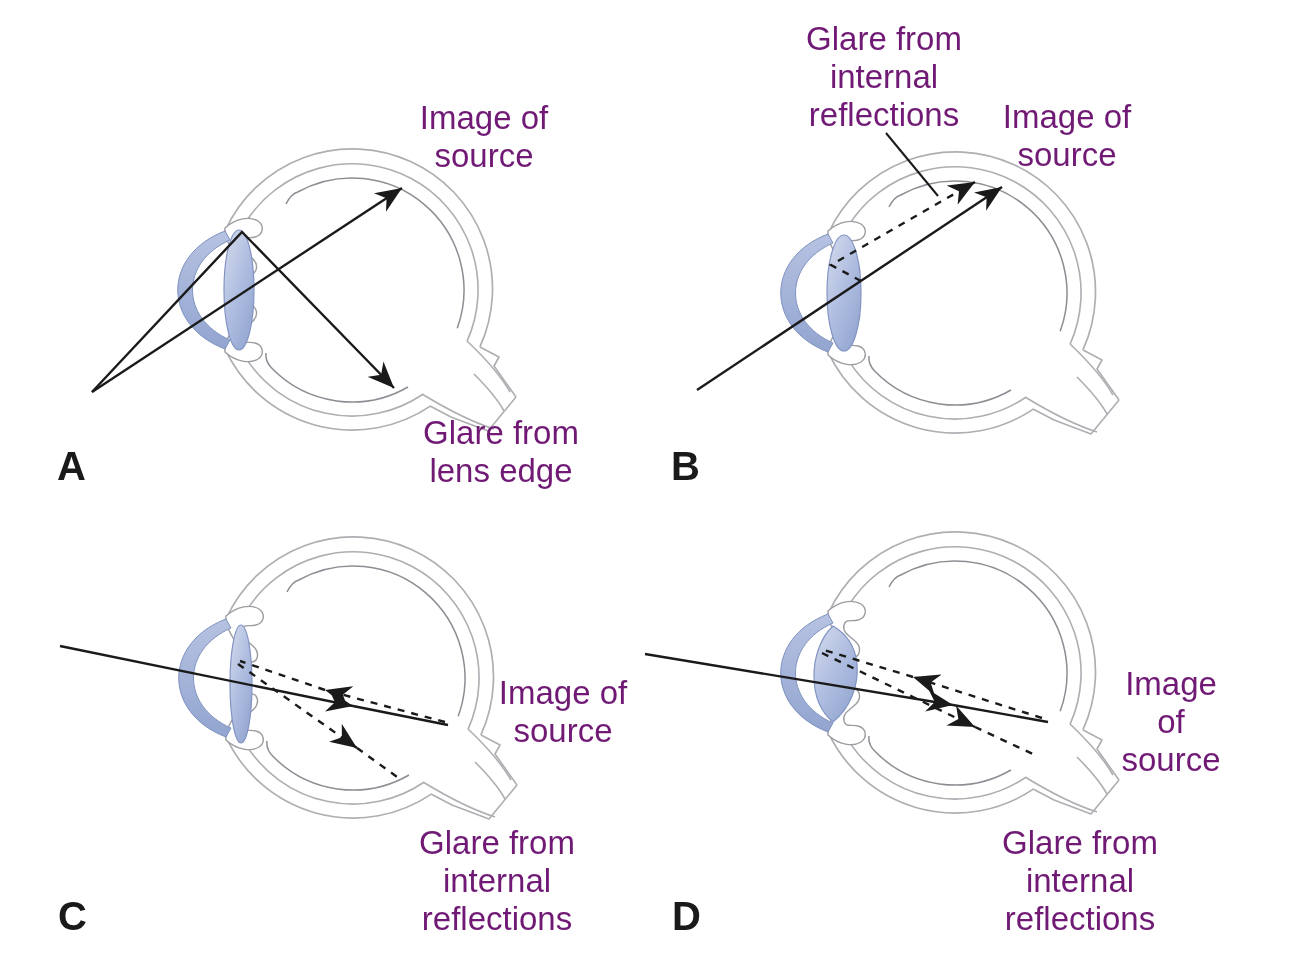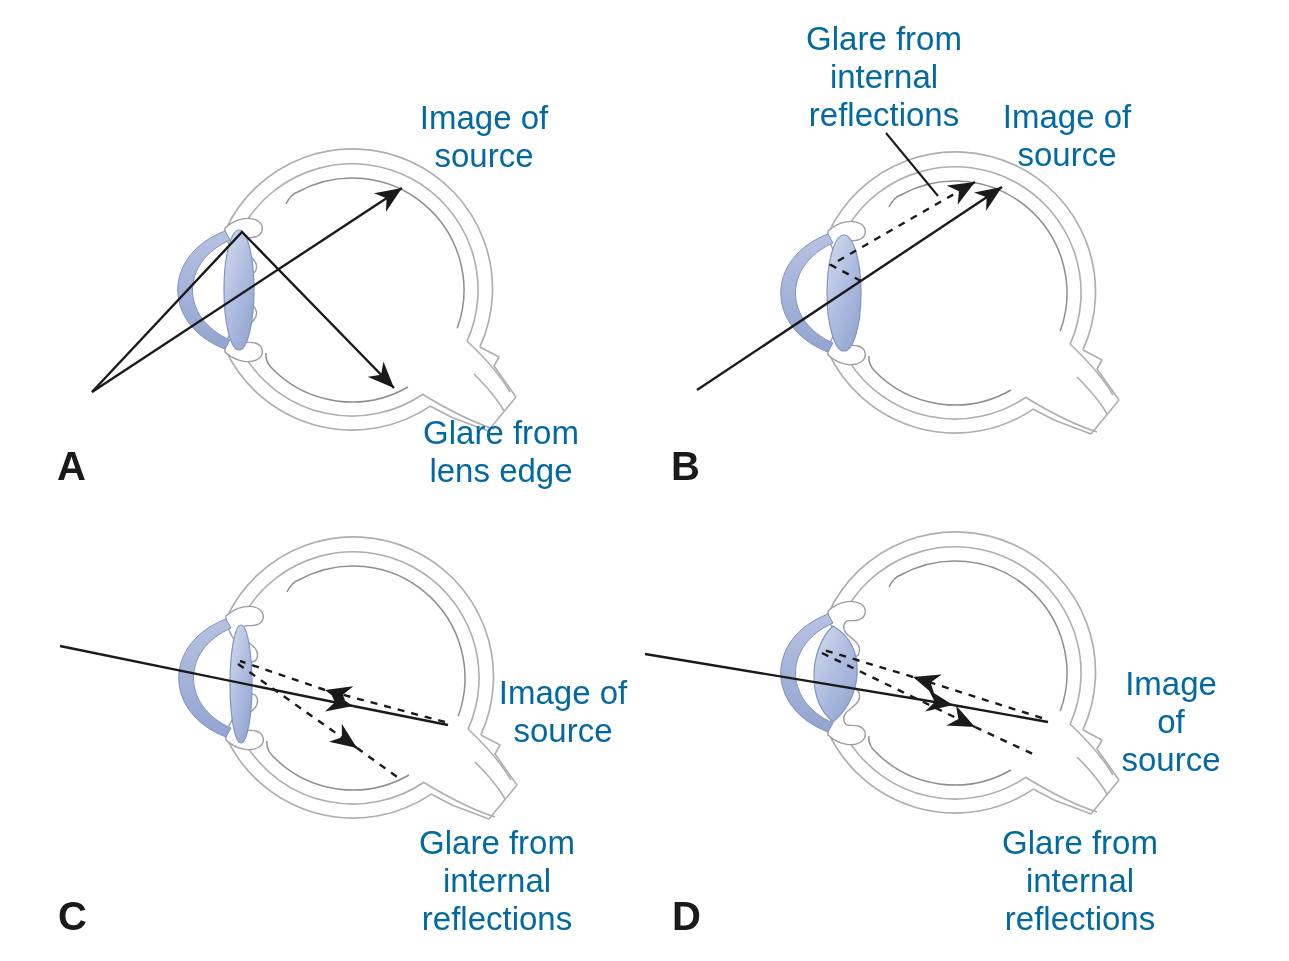--- a/index.html
+++ b/index.html
@@ -11,21 +11,21 @@
     overflow:hidden;
   }
   .figure svg{position:absolute;left:0;top:0;}
   .label{
     position:absolute;
     transform:translateX(-50%);
     text-align:center;
     white-space:pre-line;
     font-size:33px;
     line-height:38px;
-    color:#0369a1;
+    color:#701a75;
     letter-spacing:0px;
   }
   .panel-letter{
     position:absolute;
     font-size:40px;
     font-weight:bold;
     color:#1a1a1a;
     line-height:1;
   }
 </style>

